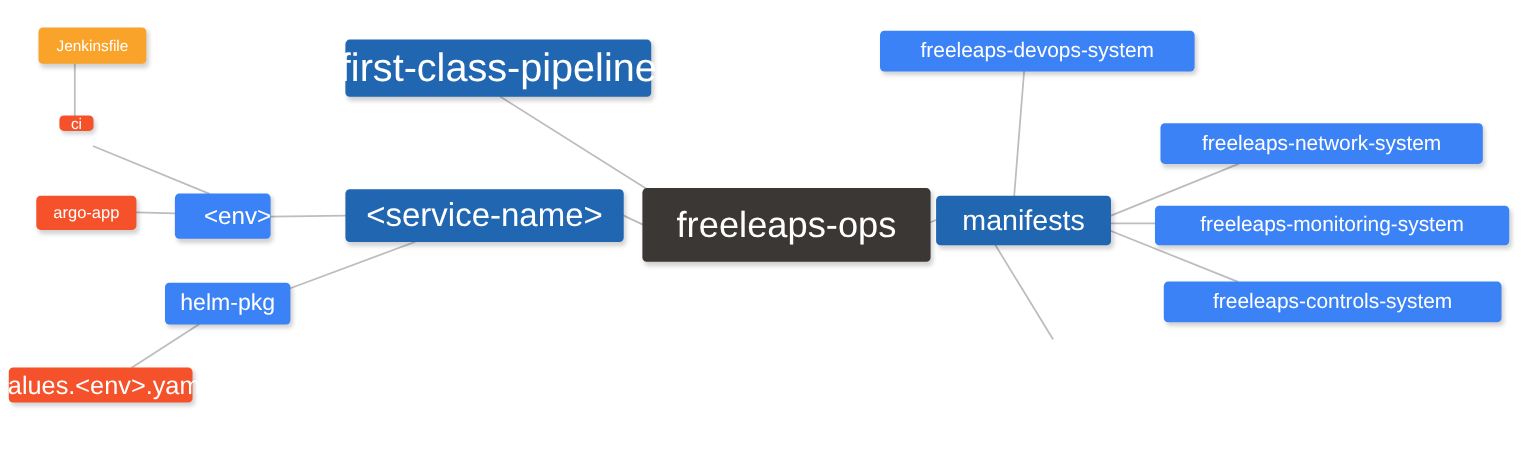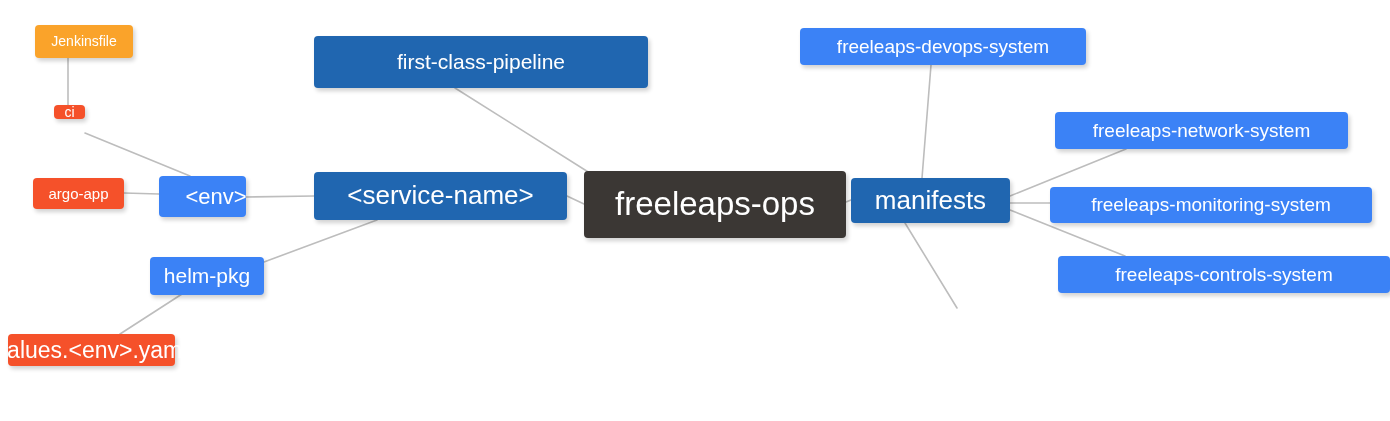--- a/index.html
+++ b/index.html
@@ -79,37 +79,37 @@
     </div>
     <div class="node t-green" style="left: 159px; top: 176px; width: 87px; height: 41px; font-size: 22px; padding-left: 27px;">
       <span>&lt;env&gt;</span>
     </div>
     <div class="node t-green" style="left: 150px; top: 257px; width: 114px; height: 38px; font-size: 21px;">
       <span>helm-pkg</span>
     </div>
     <div class="node t-red" style="left: 8px; top: 334px; width: 167px; height: 32px; font-size: 23px;">
       <span>values.&lt;env&gt;.yaml</span>
     </div>
-    <div class="node t-blue" style="left: 314px; top: 36px; width: 334px; height: 52px; font-size: 21px;">
+    <div class="node t-blue" style="left: 314px; top: 36px; width: 278px; height: 52px; font-size: 36px;">
       <span>first-class-pipeline</span>
     </div>
-    <div class="node t-blue" style="left: 314px; top: 172px; width: 253px; height: 48px; font-size: 26px; justify-content: center;">
+    <div class="node t-blue" style="left: 314px; top: 172px; width: 253px; height: 48px; font-size: 30px; justify-content: center;">
       <span>&lt;service-name&gt;</span>
     </div>
     <div class="node t-root" style="left: 584px; top: 171px; width: 262px; height: 67px; font-size: 33px;">
       <span>freeleaps-ops</span>
     </div>
     <div class="node t-blue" style="left: 851px; top: 178px; width: 159px; height: 45px; font-size: 26px;">
       <span>manifests</span>
     </div>
     <div class="node t-green" style="left: 800px; top: 28px; width: 286px; height: 37px; font-size: 19px;">
       <span>freeleaps-devops-system</span>
     </div>
     <div class="node t-green" style="left: 1055px; top: 112px; width: 293px; height: 37px; font-size: 19px;">
       <span>freeleaps-network-system</span>
     </div>
     <div class="node t-green" style="left: 1050px; top: 187px; width: 322px; height: 36px; font-size: 19px;">
       <span>freeleaps-monitoring-system</span>
     </div>
-    <div class="node t-green" style="left: 1058px; top: 256px; width: 332px; height: 37px; font-size: 19px;">
+    <div class="node t-green" style="left: 1058px; top: 256px; width: 307px; height: 37px; font-size: 19px;">
       <span>freeleaps-controls-system</span>
     </div>
   </div>
 
 </body></html>

